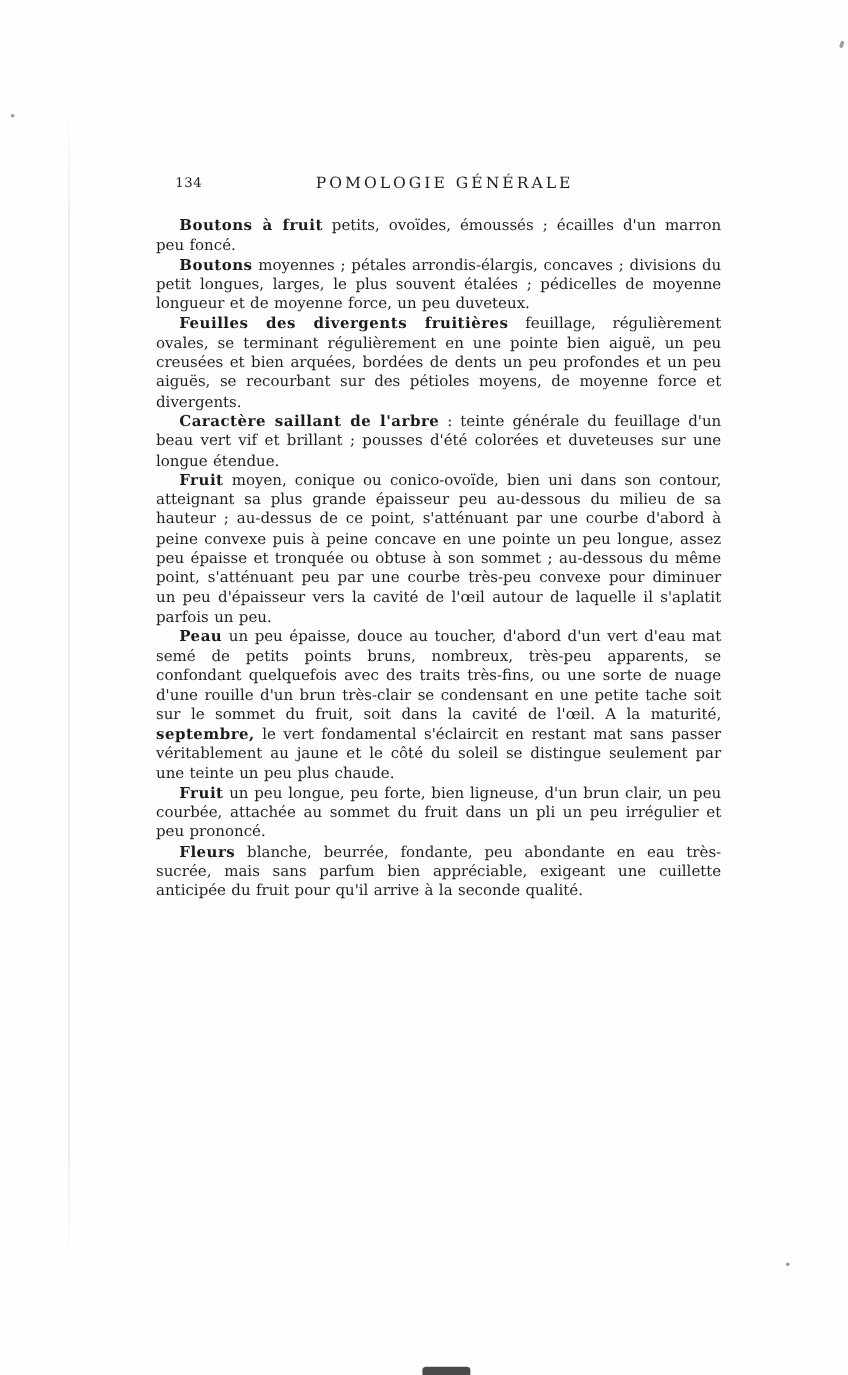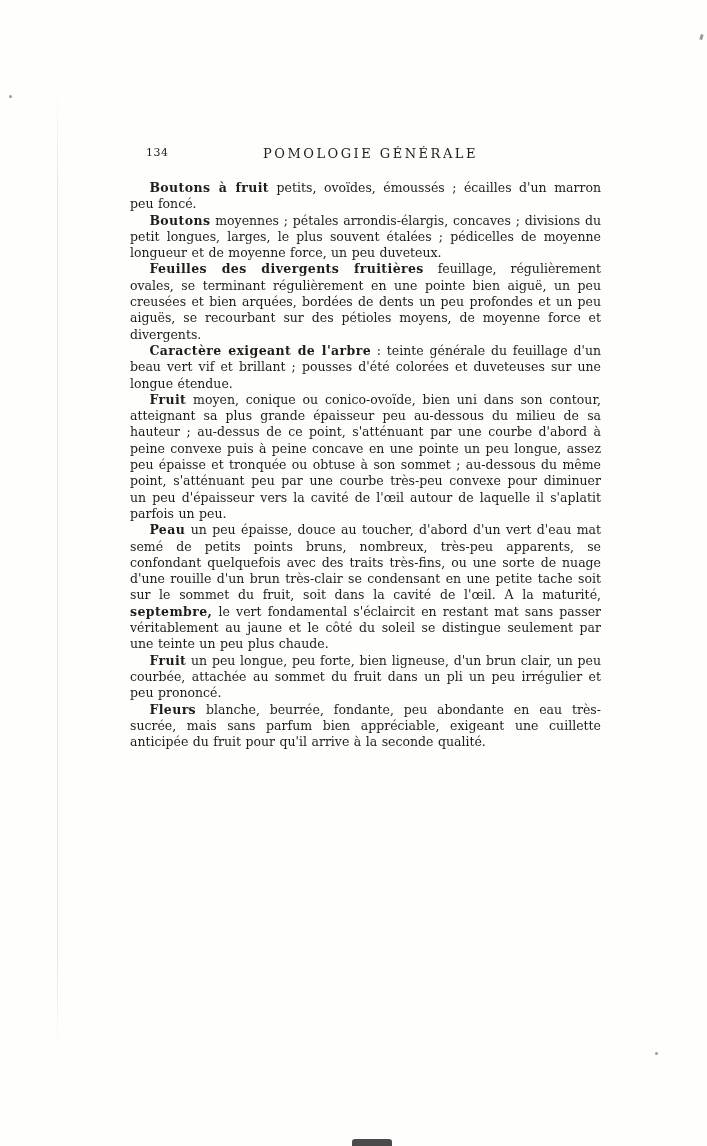--- a/index.html
+++ b/index.html
@@ -88,21 +88,21 @@
     </div>
 
     <div class="body-text">
 
       <p><b class="term">Boutons à fruit</b><span> petits, ovoïdes, émoussés ; écailles d'un marron peu foncé.</span></p>
 
       <p><b class="term">Boutons</b><span> moyennes ; pétales arrondis-élargis, concaves ; divisions du petit longues, larges, le plus souvent étalées ; pédicelles de moyenne longueur et de moyenne force, un peu duveteux.</span></p>
 
       <p><b class="term">Feuilles des divergents fruitières</b><span> feuillage, régulièrement ovales, se terminant régulièrement en une pointe bien aiguë, un peu creusées et bien arquées, bordées de dents un peu profondes et un peu aiguës, se recourbant sur des pétioles moyens, de moyenne force et divergents.</span></p>
 
-      <p><b class="term">Caractère exigeant de l'arbre</b><span> : teinte générale du feuillage d'un beau vert vif et brillant ; pousses d'été colorées et duveteuses sur une longue étendue.</span></p>
+      <p><b class="term">Caractère saillant de l'arbre</b><span> : teinte générale du feuillage d'un beau vert vif et brillant ; pousses d'été colorées et duveteuses sur une longue étendue.</span></p>
 
       <p><b class="term">Fruit</b><span> moyen, conique ou conico-ovoïde, bien uni dans son contour, atteignant sa plus grande épaisseur peu au-dessous du milieu de sa hauteur ; au-dessus de ce point, s'atténuant par une courbe d'abord à peine convexe puis à peine concave en une pointe un peu longue, assez peu épaisse et tronquée ou obtuse à son sommet ; au-dessous du même point, s'atténuant peu par une courbe très-peu convexe pour diminuer un peu d'épaisseur vers la cavité de l'œil autour de laquelle il s'aplatit parfois un peu.</span></p>
 
       <p><b class="term">Peau</b><span> un peu épaisse, douce au toucher, d'abord d'un vert d'eau mat semé de petits points bruns, nombreux, très-peu apparents, se confondant quelquefois avec des traits très-fins, ou une sorte de nuage d'une rouille d'un brun très-clair se condensant en une petite tache soit sur le sommet du fruit, soit dans la cavité de l'œil. A la maturité, </span><b class="term">septembre,</b><span> le vert fondamental s'éclaircit en restant mat sans passer véritablement au jaune et le côté du soleil se distingue seulement par une teinte un peu plus chaude.</span></p>
 
 
       <p><b class="term">Fruit</b><span> un peu longue, peu forte, bien ligneuse, d'un brun clair, un peu courbée, attachée au sommet du fruit dans un pli un peu irrégulier et peu prononcé.</span></p>
 
       <p><b class="term">Fleurs</b><span> blanche, beurrée, fondante, peu abondante en eau très-sucrée, mais sans parfum bien appréciable, exigeant une cuillette anticipée du fruit pour qu'il arrive à la seconde qualité.</span></p>
 

